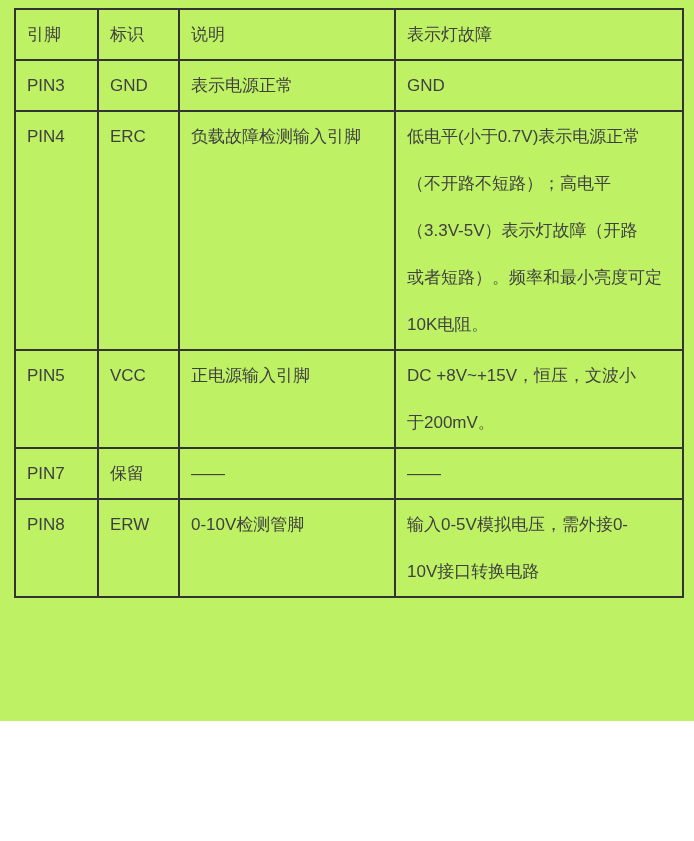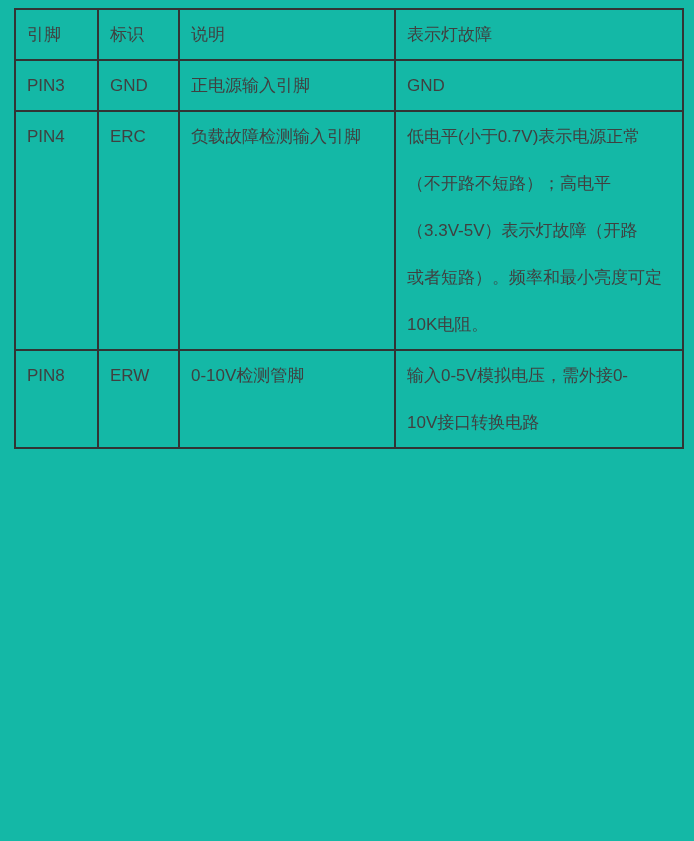--- a/index.html
+++ b/index.html
@@ -5,22 +5,22 @@
   html, body {
     margin: 0;
     padding: 0;
     background: #ffffff;
     width: 694px;
     height: 841px;
     font-family: "Liberation Sans", "DejaVu Sans", sans-serif;
   }
   .page {
     width: 694px;
-    height: 841px;
-    background: #14b8a6;
+    height: 721px;
+    background: #bef264;
     overflow: hidden;
   }
   table.pin-table {
     border-collapse: collapse;
     table-layout: fixed;
     margin: 8px 0 0 14px;
     width: 668px;
   }
   table.pin-table col.c1 { width: 83px; }
   table.pin-table col.c2 { width: 81px; }
@@ -58,37 +58,50 @@
         <th>说明</th>
         <th>表示灯故障</th>
       </tr>
     </thead>
     <tbody id="table-body">
 
 
   <tr>
     <td>PIN3</td>
     <td>GND</td>
-    <td>正电源输入引脚</td>
+    <td>表示电源正常</td>
     <td>GND</td>
   </tr>
 
   <tr>
     <td>PIN4</td>
     <td>ERC</td>
     <td>负载故障检测输入引脚</td>
     <td>低电平(小于0.7V)表示电源正常
 （不开路不短路）；高电平
 （3.3V-5V）表示灯故障（开路
 或者短路）。频率和最小亮度可定
 10K电阻。</td>
   </tr>
 
+  <tr>
+    <td>PIN5</td>
+    <td>VCC</td>
+    <td>正电源输入引脚</td>
+    <td>DC +8V~+15V，恒压，文波小
+于200mV。</td>
+  </tr>
 
 
+  <tr>
+    <td>PIN7</td>
+    <td>保留</td>
+    <td>——</td>
+    <td>——</td>
+  </tr>
 
   <tr>
     <td>PIN8</td>
     <td>ERW</td>
     <td>0-10V检测管脚</td>
     <td>输入0-5V模拟电压，需外接0-
 10V接口转换电路</td>
   </tr>
 </tbody>
   </table>

